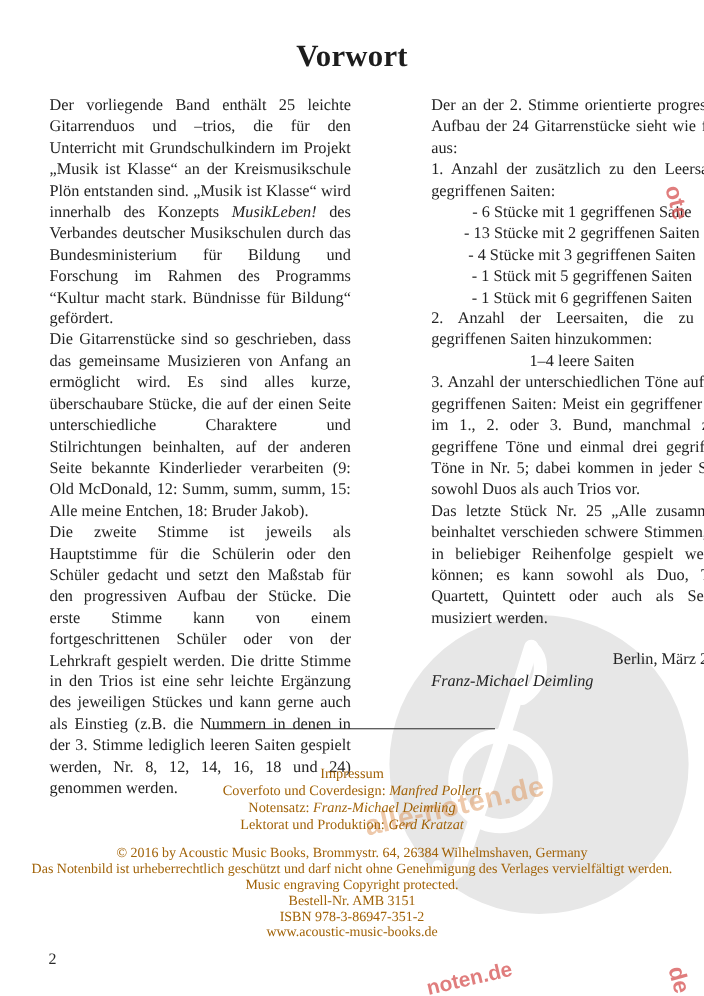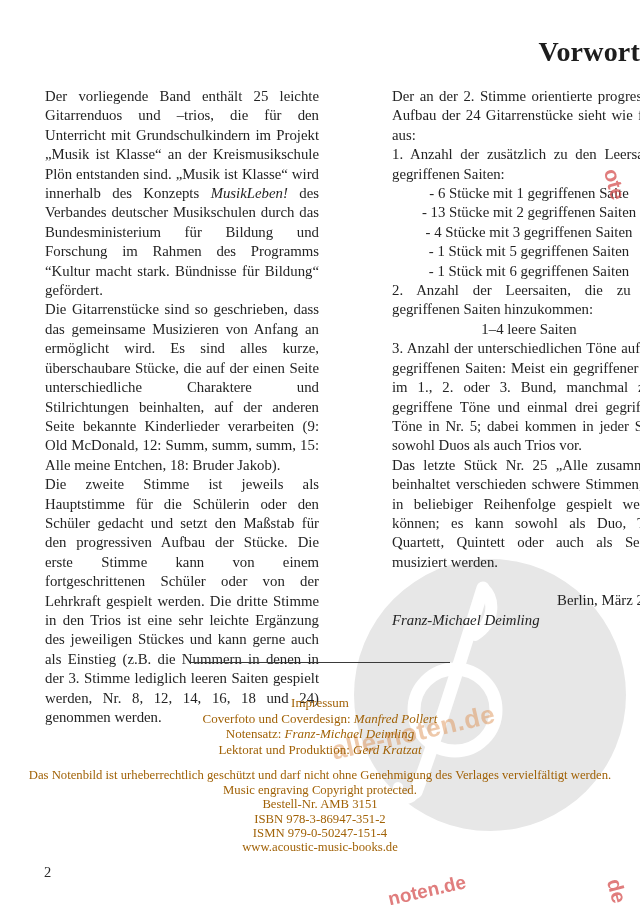--- a/index.html
+++ b/index.html
@@ -1,21 +1,21 @@
 <!DOCTYPE html>
 <html lang="de"><head>
 <meta charset="utf-8">
 <style>
   html,body{margin:0;padding:0;background:#ffffff;}
   .page{
     position:relative;width:640px;height:905px;background:#ffffff;
     overflow:hidden;font-family:"Liberation Serif","DejaVu Serif",serif;color:#232323;
   }
   .title{
-    position:absolute;top:36px;left:0;right:0;text-align:right;
+    position:absolute;top:36px;left:0;right:0;text-align:center;
     font-size:28px;font-weight:bold;letter-spacing:0.2px;color:#1d1d1d;
   }
   .col{
     position:absolute;top:87px;width:274px;
     font-size:14.8px;line-height:19.4px;text-align:justify;
   }
   .col-left{left:45px;}
   .col-right{left:352px;margin-left:40px;}
   .col p{margin:0;}
   .ital{font-style:italic;margin-top:32px;}
@@ -103,25 +103,25 @@
     </div>
 
     <div class="divider"></div>
 
     <div class="impressum">
       <div>Impressum</div>
       <div><span>Coverfoto und Coverdesign: </span><span class="ital">Manfred Pollert</span></div>
       <div><span>Notensatz: </span><span class="ital">Franz-Michael Deimling</span></div>
       <div><span>Lektorat und Produktion: </span><span class="ital">Gerd Kratzat</span></div>
       <div class="cr-block">
+        <div>© 2016 by Acoustic Music Books, Brommystr. 64, 26384 Wilhelmshaven, Germany</div>
         <div>Das Notenbild ist urheberrechtlich geschützt und darf nicht ohne Genehmigung des Verlages vervielfältigt werden.</div>
         <div>Music engraving Copyright protected.</div>
         <div>Bestell-Nr. AMB 3151</div>
         <div>ISBN 978-3-86947-351-2</div>
-        <div>ISMN 979-0-50247-151-4</div>
         <div>www.acoustic-music-books.de</div>
       </div>
     </div>
 
     <div class="page-number">2</div>
   </div>
 
 </div>
 
 </body></html>

